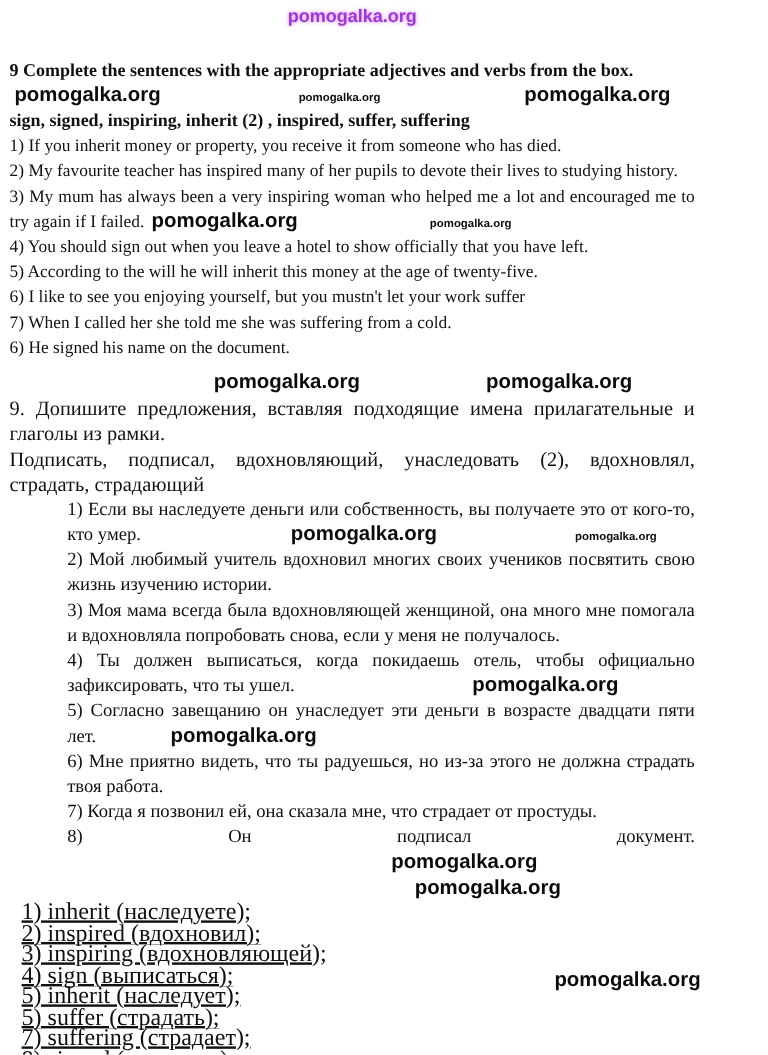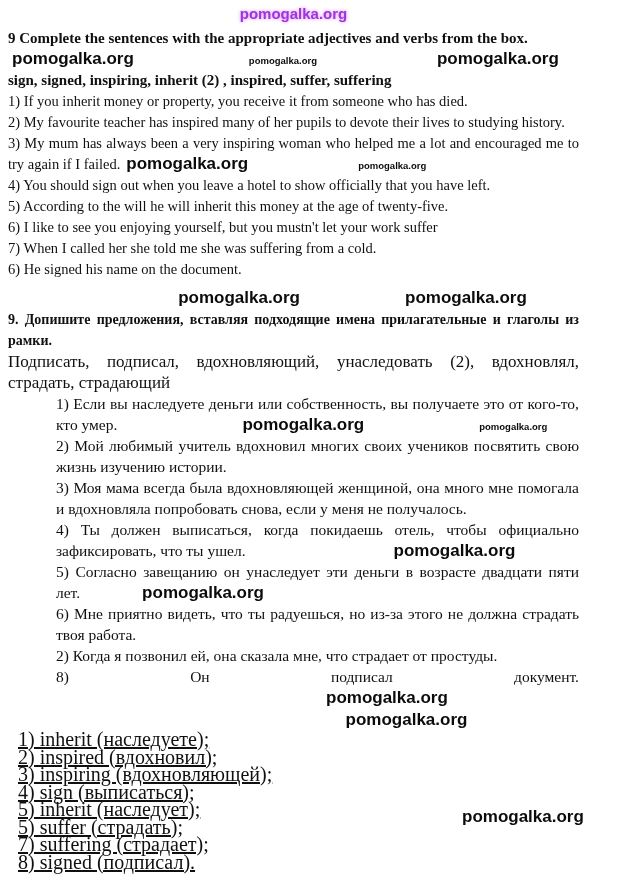--- a/index.html
+++ b/index.html
@@ -13,25 +13,25 @@
   
   .wm{
     font-family:"Liberation Sans",sans-serif;font-weight:bold;font-size:17px;
     color:#0b0b0b;white-space:nowrap;display:inline-block;line-height:1;
   }
   .wm-sm{font-size:9.5px;}
   .wm-top{font-size:15px;color:#a136d8;text-shadow:0 0 2px #e7b7ff,0 0 4px #d9a0fa;}
   .wm-row{height:23px;line-height:23px;text-align:center;}
   .wm-row-top{text-align:center;height:23px;line-height:23px;}
   
-  .head-en{font-weight:bold;font-size:15px;line-height:21px;margin-top:3px;max-width:604px;}
+  .head-en{font-weight:bold;font-size:15px;line-height:21px;margin-top:24px;max-width:604px;}
   .box-en{font-weight:bold;font-size:15px;line-height:21px;}
   .p-en{font-size:14.5px;line-height:21px;text-align:justify;}
   
-  .head-ru{font-weight:bold;font-size:14px;line-height:21px;text-align:justify;}
+  .head-ru{font-weight:normal;font-size:17px;line-height:21px;text-align:justify;}
   .box-ru{font-size:17px;line-height:21px;text-align:justify;}
   .p-ru{font-size:15.5px;line-height:21px;text-align:justify;margin-left:48px;}
   .pre-ru{margin-top:6px;}
   
   .answers{padding-left:10px;font-size:20px;line-height:17.5px;text-decoration:underline;}
   .wm-abs{position:absolute;left:462px;top:808px;}
 </style>
 </head>
 <body>
 
@@ -58,21 +58,21 @@
 
   <p class="head-ru">9. Допишите предложения, вставляя подходящие имена прилагательные и глаголы из рамки.</p>
   <p class="box-ru">Подписать, подписал, вдохновляющий, унаследовать (2), вдохновлял, страдать, страдающий</p>
 
   <p class="p-ru"><span>1) Если вы наследуете деньги или собственность, вы получаете это от кого-то, кто умер.</span><span class="wm" style="margin-left:125px">pomogalka.org</span><span class="wm wm-sm" style="margin-left:115px">pomogalka.org</span></p>
   <p class="p-ru">2) Мой любимый учитель вдохновил многих своих учеников посвятить свою жизнь изучению истории.</p>
   <p class="p-ru">3) Моя мама всегда была вдохновляющей женщиной, она много мне помогала и вдохновляла попробовать снова, если у меня не получалось.</p>
   <p class="p-ru"><span>4) Ты должен выписаться, когда покидаешь отель, чтобы официально зафиксировать, что ты ушел.</span><span class="wm" style="margin-left:148px">pomogalka.org</span></p>
   <p class="p-ru"><span>5) Согласно завещанию он унаследует эти деньги в возрасте двадцати пяти лет.</span><span class="wm" style="margin-left:62px">pomogalka.org</span></p>
   <p class="p-ru">6) Мне приятно видеть, что ты радуешься, но из-за этого не должна страдать твоя работа.</p>
-  <p class="p-ru">2) Когда я позвонил ей, она сказала мне, что страдает от простуды.</p>
+  <p class="p-ru">7) Когда я позвонил ей, она сказала мне, что страдает от простуды.</p>
   <p class="p-ru"><span>8) Он подписал документ.</span><span class="wm" style="margin-left:270px">pomogalka.org</span></p>
 
   <div class="wm-row"><span class="wm" style="margin-left:226px">pomogalka.org</span></div>
 
   <div class="answers">
     <p>1) inherit (наследуете);</p>
     <p>2) inspired (вдохновил);</p>
     <p>3) inspiring (вдохновляющей);</p>
     <p>4) sign (выписаться);</p>
     <p>5) inherit (наследует);</p>

